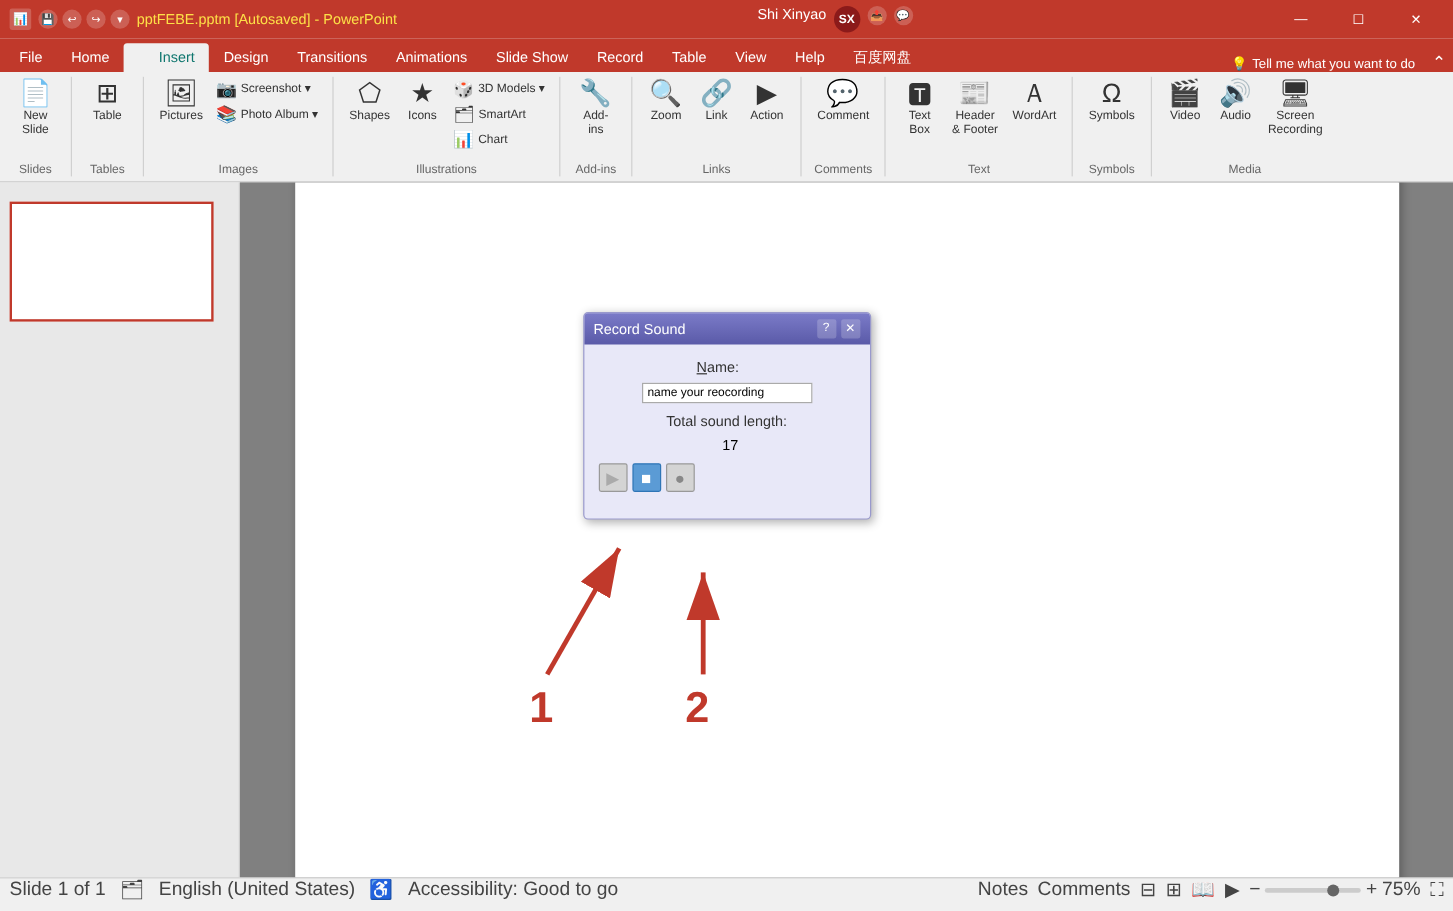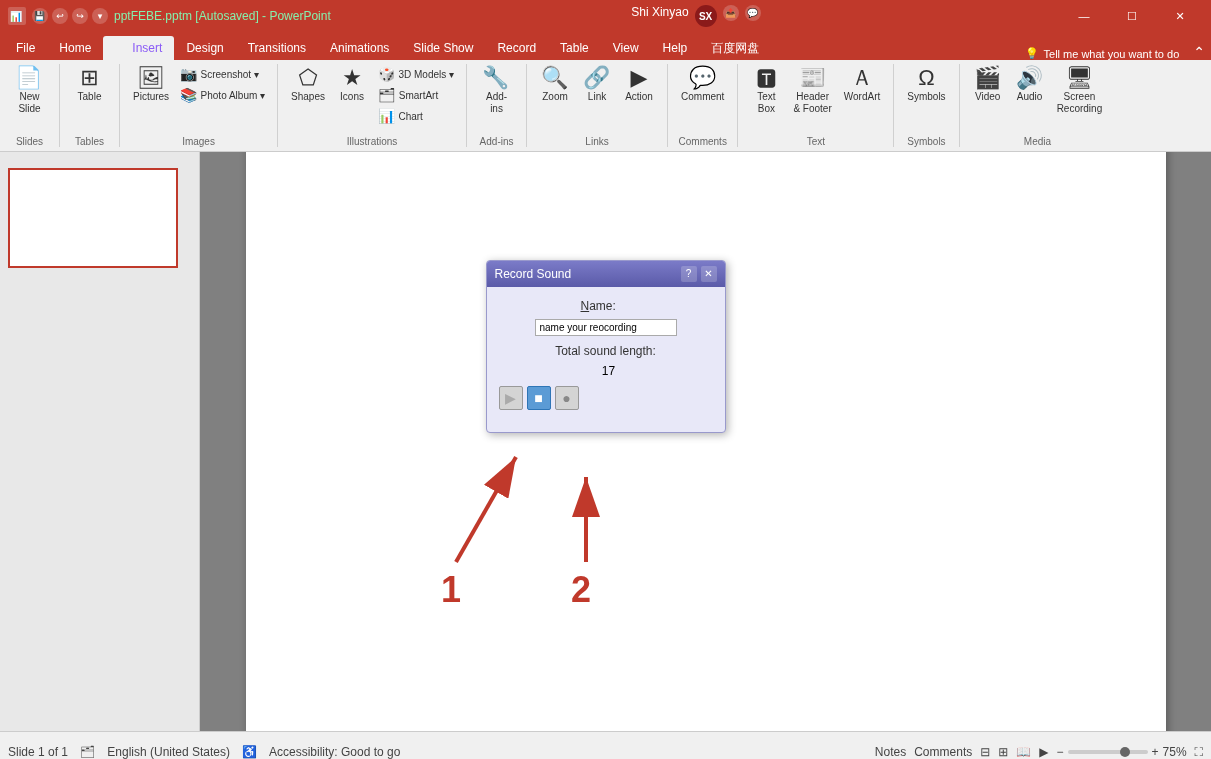--- a/index.html
+++ b/index.html
@@ -12,21 +12,21 @@
       display: flex;
       align-items: center;
       justify-content: space-between;
       padding: 0 8px;
       color: white;
     }
     .titlebar-left { display: flex; align-items: center; gap: 6px; }
     .titlebar-icon { width: 18px; height: 18px; background: #fff3; border-radius: 2px; display: flex; align-items: center; justify-content: center; font-size: 10px; }
     .titlebar-actions { display: flex; gap: 4px; align-items: center; }
     .titlebar-btn { width: 16px; height: 16px; background: #fff3; border-radius: 50%; display: flex; align-items: center; justify-content: center; font-size: 9px; cursor: pointer; }
-    .titlebar-title { font-size: 12px; color: #86efac; }
+    .titlebar-title { font-size: 12px; color: #fde047; }
     .titlebar-controls { display: flex; gap: 2px; }
     .titlebar-ctrl { width: 46px; height: 32px; display: flex; align-items: center; justify-content: center; cursor: pointer; font-size: 11px; }
     .user-info { display: flex; align-items: flex-start; gap: 6px; color: white; font-size: 12px; }
     .user-avatar { width: 22px; height: 22px; background: #8b1a1a; border-radius: 50%; display: flex; align-items: center; justify-content: center; font-size: 10px; font-weight: bold; }
 
     
     .ribbon-tabs {
       background: #c0392b;
       height: 28px;
       display: flex;
@@ -36,21 +36,21 @@
     .ribbon-tab {
       padding: 4px 12px;
       font-size: 12px;
       color: white;
       cursor: pointer;
       border-radius: 3px 3px 0 0;
       height: 24px;
       display: flex;
       align-items: center;
     }
-    .ribbon-tab.active { background: #f0f0f0; color: #8b5cf6; padding-left: 29px; }
+    .ribbon-tab.active { background: #f0f0f0; color: #0f766e; padding-left: 29px; }
 
     
     .ribbon {
       background: #f0f0f0;
       border-bottom: 1px solid #ccc;
       height: 92px;
       display: flex;
       align-items: stretch;
       padding: 4px 0;
     }
@@ -216,24 +216,24 @@
       cursor: pointer;
       border-radius: 2px;
     }
 
     
     .statusbar {
       height: 28px;
       background: #f0f0f0;
       border-top: 1px solid #ccc;
       display: flex;
-      align-items: flex-end;
+      align-items: flex-start;
       padding: 0 8px;
       justify-content: space-between;
-      font-size: 12px;
+      font-size: 16px;
       color: #444;
       gap: 37px;
     }
     .statusbar-left { display: flex; align-items: center; gap: 12px; }
     .statusbar-right { display: flex; align-items: center; gap: 8px; }
     .zoom-bar { display: flex; align-items: center; gap: 4px; }
     .zoom-slider { width: 80px; height: 4px; background: #ccc; border-radius: 2px; position: relative; }
     .zoom-slider-thumb { width: 10px; height: 10px; background: #666; border-radius: 50%; position: absolute; top: -3px; left: 65%; }
 
     

